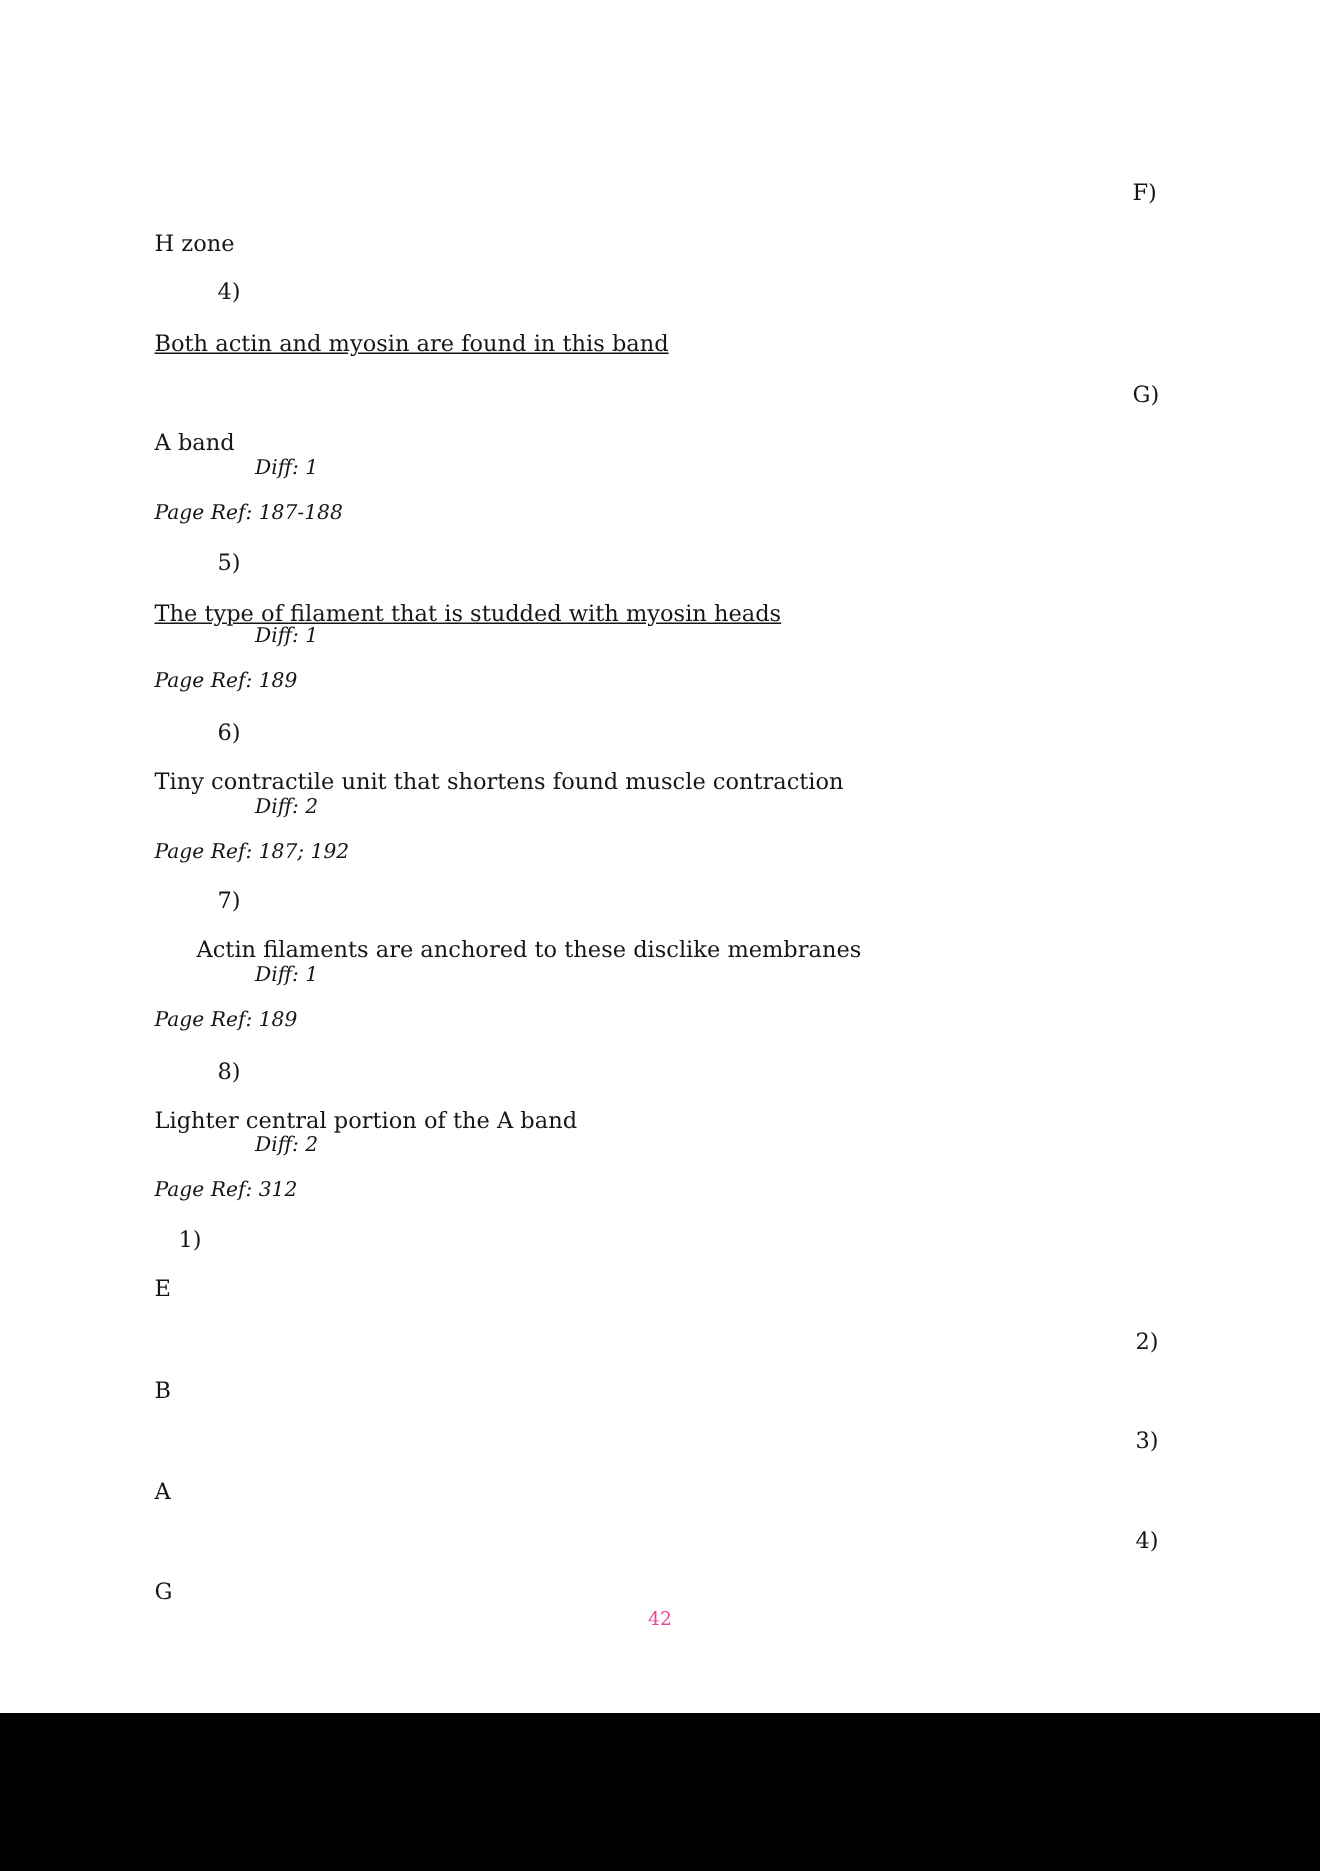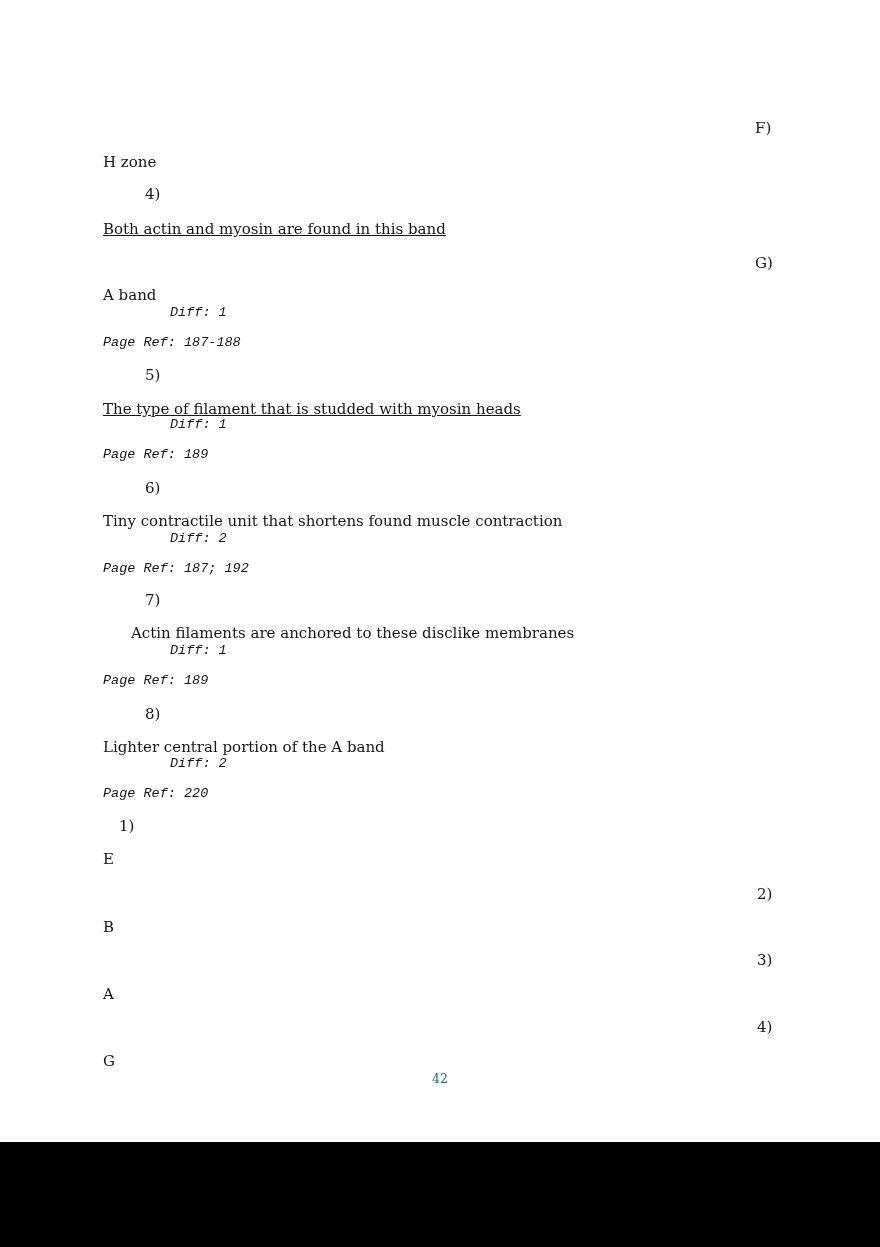--- a/index.html
+++ b/index.html
@@ -17,28 +17,27 @@
   .line {
     position: absolute;
     white-space: pre;
     color: #161616;
     font: 15px/19px "DejaVu Serif", serif;
   }
   .line.diff-label, .line.page-ref-label {
     font-style: italic;
     font-size: 13.5px;
     line-height: 17px;
-    font-family: Liberation Mono, monospace;
   }
   #page-number {
     position: absolute;
     left: 0; top: 1071px;
     width: 880px;
     text-align: center;
-    color: #0f766e;
+    color: #ec4899;
     font: 12.5px/15px "DejaVu Serif", serif;
   }
   #bottom-bar {
     position: absolute;
     left: 0; top: 1142px;
     width: 880px; height: 105px;
   }
 </style>
 </head>
 <body>
@@ -61,21 +60,21 @@
       <div class="line question-text" style="left: 103px; top: 512px;">Tiny contractile unit that shortens found muscle contraction</div>
       <div class="line diff-label" style="left: 170px; top: 530px;">Diff: 2</div>
       <div class="line page-ref-label" style="left: 103px; top: 560px;">Page Ref: 187; 192</div>
       <div class="line question-number" style="left: 145px; top: 591px;">7)</div>
       <div class="line question-text" style="left: 103px; top: 624px; margin-left: 28px;">Actin filaments are anchored to these disclike membranes</div>
       <div class="line diff-label" style="left: 170px; top: 642px;">Diff: 1</div>
       <div class="line page-ref-label" style="left: 103px; top: 672px;">Page Ref: 189</div>
       <div class="line question-number" style="left: 145px; top: 705px;">8)</div>
       <div class="line question-text" style="left: 103px; top: 738px;">Lighter central portion of the A band</div>
       <div class="line diff-label" style="left: 170px; top: 755px;">Diff: 2</div>
-      <div class="line page-ref-label" style="left: 103px; top: 785px;">Page Ref: 220</div>
+      <div class="line page-ref-label" style="left: 103px; top: 785px;">Page Ref: 312</div>
       <div class="line question-number" style="left: 119px; top: 817px;">1)</div>
       <div class="line answer-text" style="left: 103px; top: 850px;">E</div>
       <div class="line match-number" style="left: 757px; top: 885px;">2)</div>
       <div class="line answer-text" style="left: 103px; top: 918px;">B</div>
       <div class="line match-number" style="left: 757px; top: 951px;">3)</div>
       <div class="line answer-text" style="left: 103px; top: 985px;">A</div>
       <div class="line match-number" style="left: 757px; top: 1018px;">4)</div>
       <div class="line answer-text" style="left: 103px; top: 1052px;">G</div>
     </div>
   <div id="page-number">42</div>

